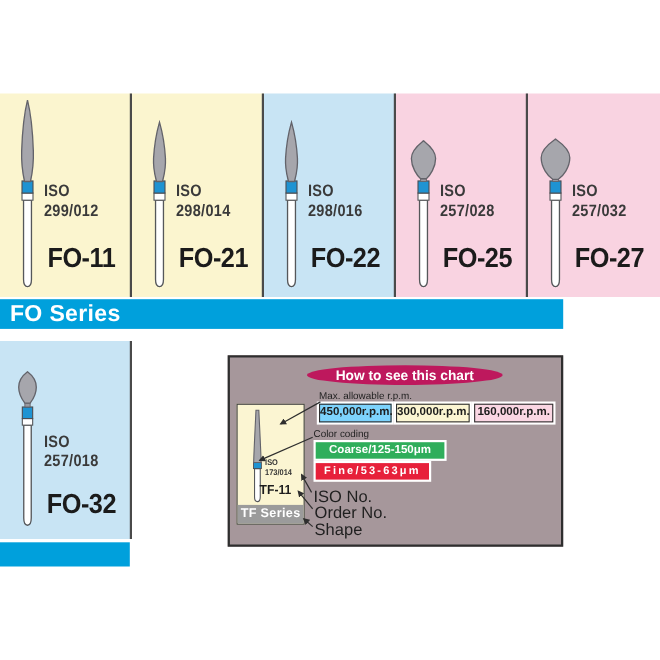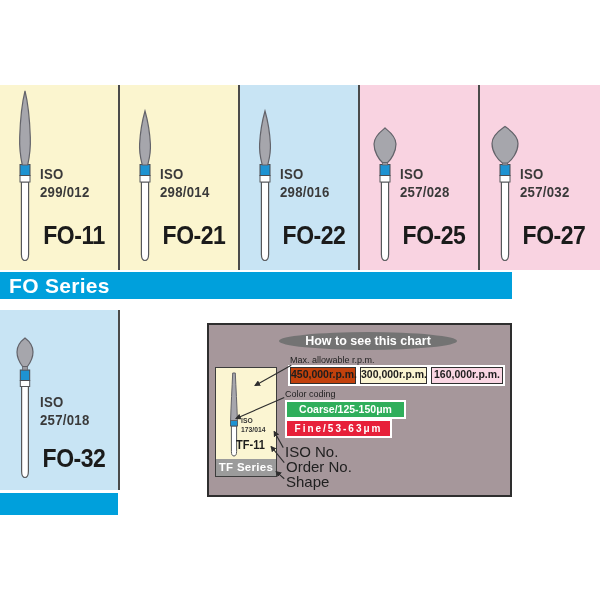--- a/index.html
+++ b/index.html
@@ -147,27 +147,27 @@
     <path d="M25,28 C27,29.5 33,34.5 33,42 C33,48.5 29.3,54 27.4,56.5 L22.6,56.5 C20.7,54 17,48.5 17,42 C17,34.5 23,29.5 25,28 Z" fill="#a6a6ac" stroke="#63636a" stroke-width="1.2"></path>
   </svg>
   <div class="iso" style="top:83px"><span>ISO</span><br><span>257/018</span></div>
   <div class="model" style="top:134px">FO-32</div>
 </div>
 
 <div class="cyan-strip" style="background: rgb(0, 160, 220);"></div>
 
 <div class="legend" style="background: rgb(166, 151, 155);">
 
-  <div class="ellipse" style="background: #737373;">
+  <div class="ellipse" style="background: #be185d;">
     <span>How to see this chart</span>
   </div>
 
   <div class="small-label" style="left:81px;top:30px">Max. allowable r.p.m.</div>
 
-  <div class="rpm-box" style="left: 81px; width: 66px; background: #c2410c;">450,000r.p.m.</div>
+  <div class="rpm-box" style="left: 81px; width: 66px; background: #7dd3fc;">450,000r.p.m.</div>
   <div class="rpm-box" style="left: 151px; width: 67px; background: rgb(251, 245, 210);">300,000r.p.m.</div>
   <div class="rpm-box" style="left: 222px; width: 72px; background: rgb(250, 214, 227);">160,000r.p.m.</div>
 
   <div class="small-label" style="left:76px;top:64px">Color coding</div>
 
   <div class="grit-box" style="left: 78px; top: 77px; width: 117px; background: rgb(47, 174, 91); color: rgb(255, 255, 255);">Coarse/125-150μm</div>
   <div class="grit-box spaced" style="left: 78px; top: 96px; width: 103px; background: rgb(231, 32, 58); color: rgb(255, 255, 255);">Fine/53-63μm</div>
 
   <div class="mini-cell" style="background: rgb(251, 245, 210);">
     <svg style="position:absolute;left:6px;top:0" width="30" height="92" viewBox="0 0 30 92">

